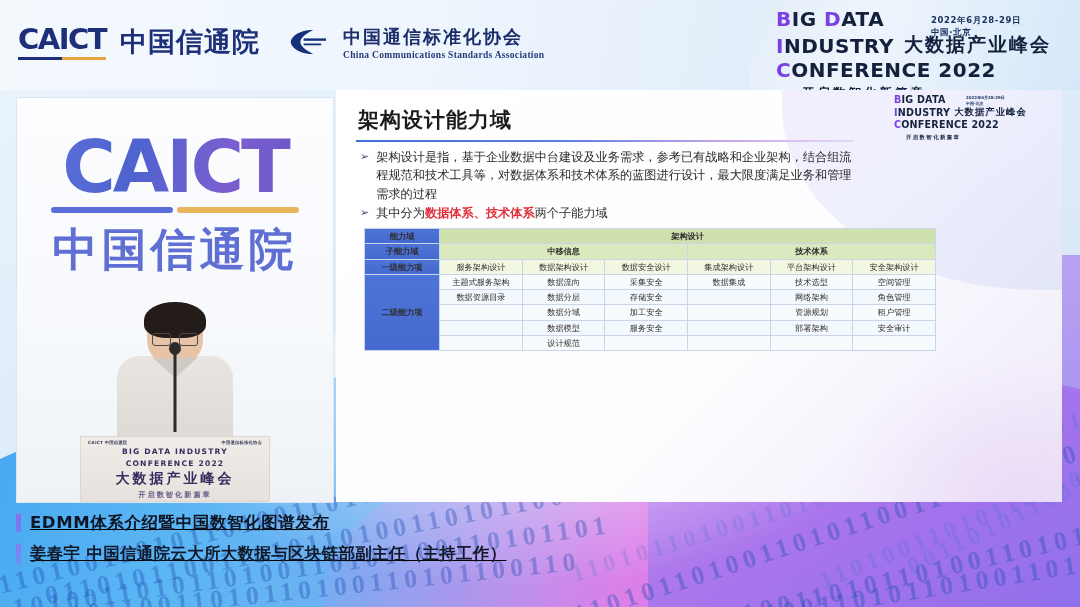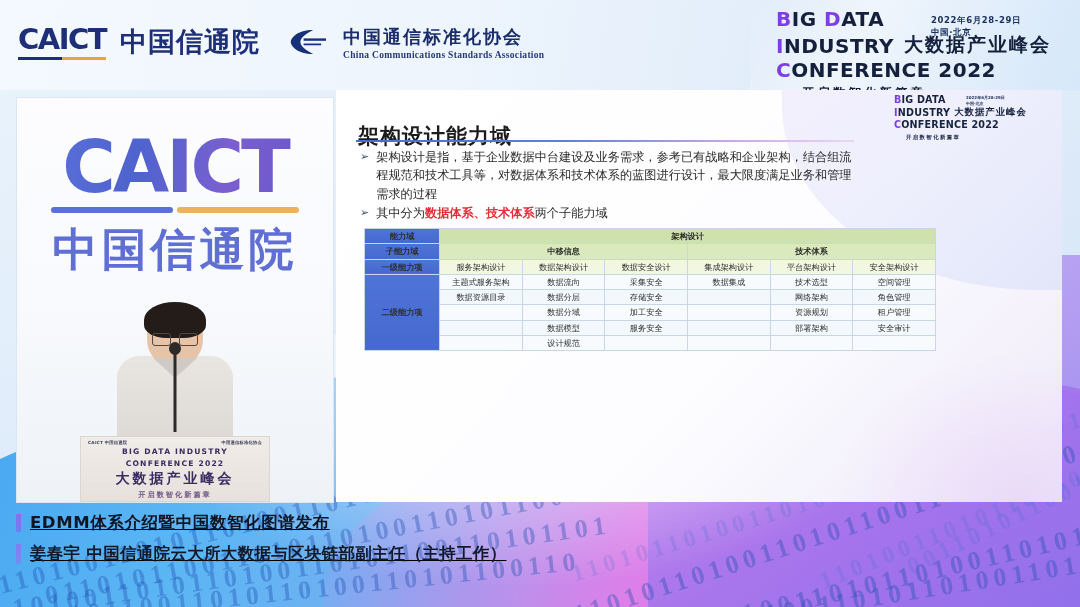--- a/index.html
+++ b/index.html
@@ -123,21 +123,21 @@
     line-height:1.3;letter-spacing:.2px;color:#16233f;}
   .sl-en .v{color:#7b3fe4;}
   .sl-row{display:flex;align-items:flex-end;gap:4px;}
   .sl-meta{font-size:4px;color:#18305e;font-weight:700;line-height:1.4;padding-bottom:1px;
     font-family:"DejaVu Sans",sans-serif;}
   .sl-cn{font-family:"DejaVu Sans",sans-serif;font-weight:800;font-size:9.4px;color:#16233f;letter-spacing:1px;}
   .sl-sub{font-family:"DejaVu Sans",sans-serif;font-weight:700;font-size:5.4px;
     color:#16233f;letter-spacing:1.4px;margin-top:2px;margin-left:12px;}
 
   .slide-title{position:absolute;left:22px;top:16px;font-family:"DejaVu Sans",sans-serif;
-    font-weight:800;font-size:21px;color:#1b1b1b;letter-spacing:1px;margin-top:16px;}
+    font-weight:800;font-size:21px;color:#1b1b1b;letter-spacing:1px;}
   .title-rule{position:absolute;left:20px;top:50px;width:498px;height:2px;
     background:linear-gradient(90deg,#3f6fd8 0%,#5f7fe0 42%,#c8a8e8 75%,#e7d8f5 100%);}
 
   .bullets{position:absolute;left:24px;top:58px;width:498px;}
   .bullet{display:flex;gap:7px;font-family:"DejaVu Sans",sans-serif;
     font-size:12.2px;line-height:1.5;color:#2a2a2a;}
   .bullet + .bullet{margin-top:1px;}
   .bmark{color:#3b4a63;font-size:11px;line-height:1.62;flex:0 0 auto;}
   .red{color:#e0303a;font-weight:700;}
 

